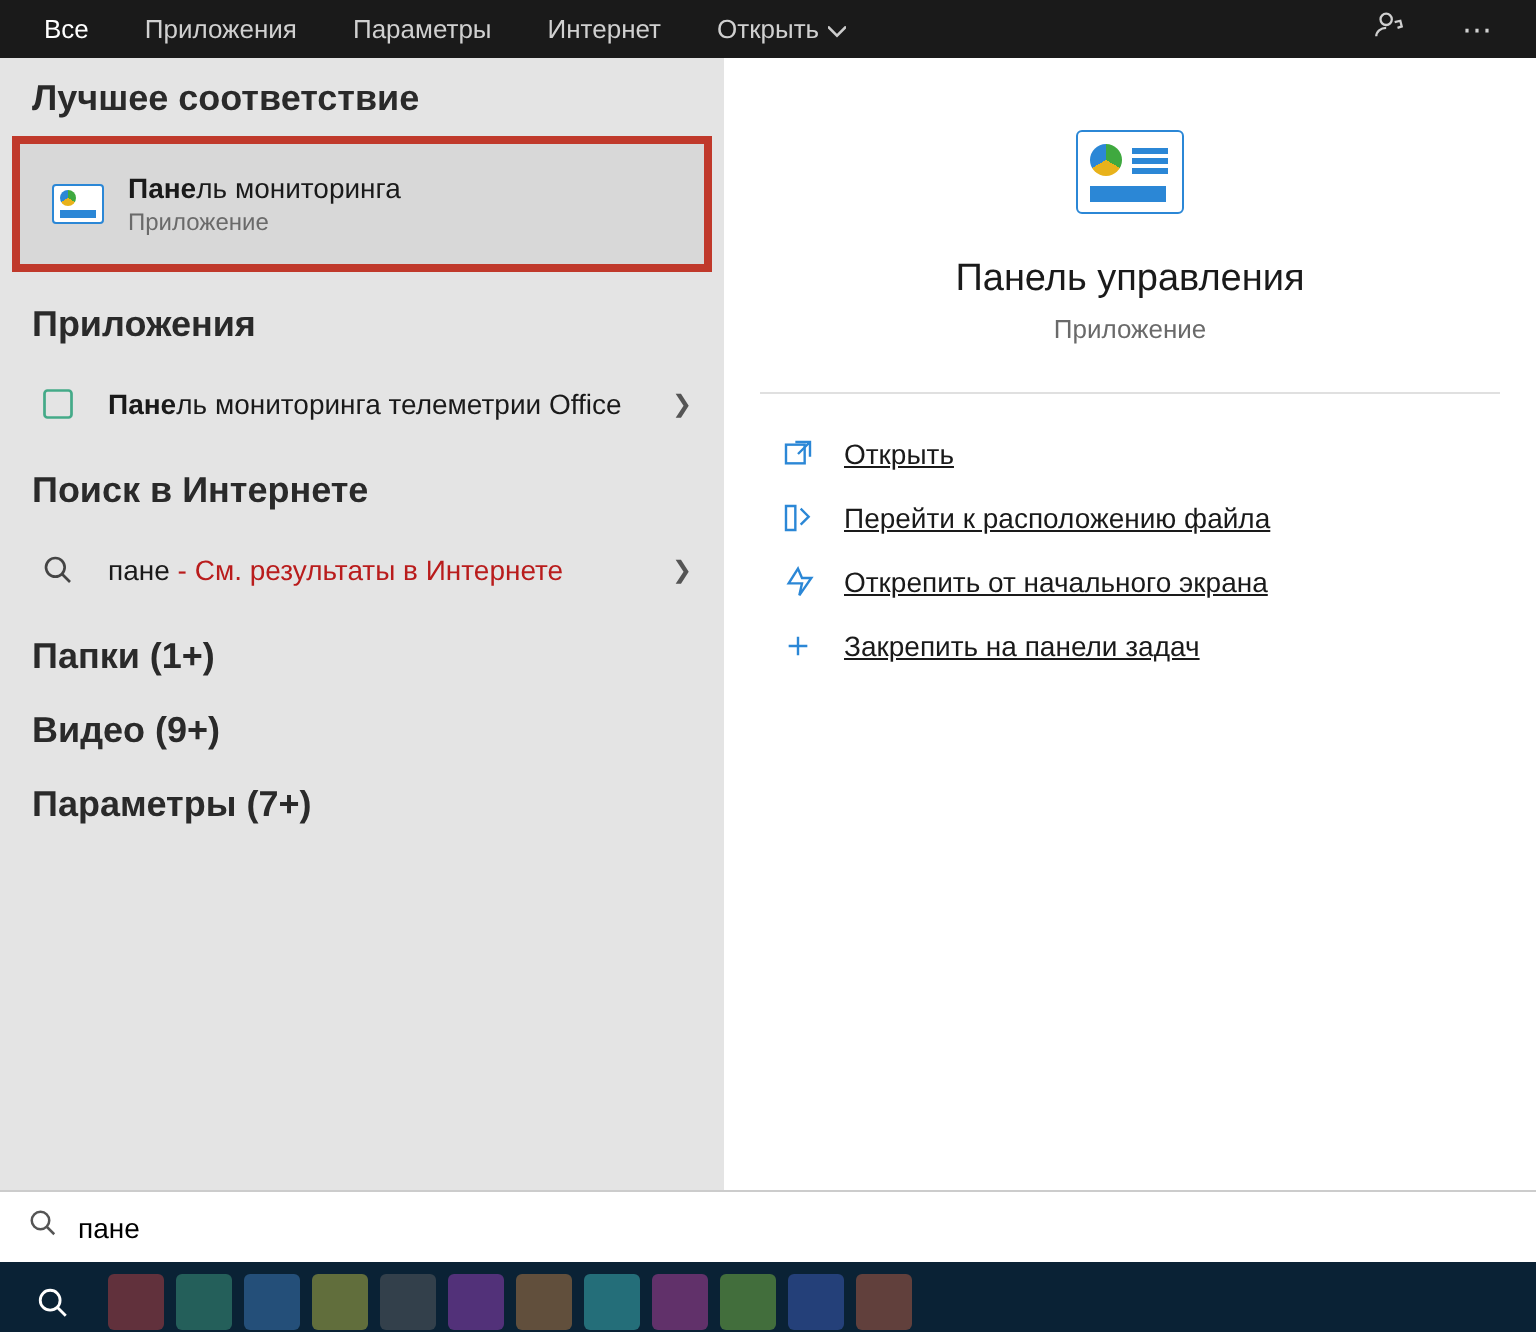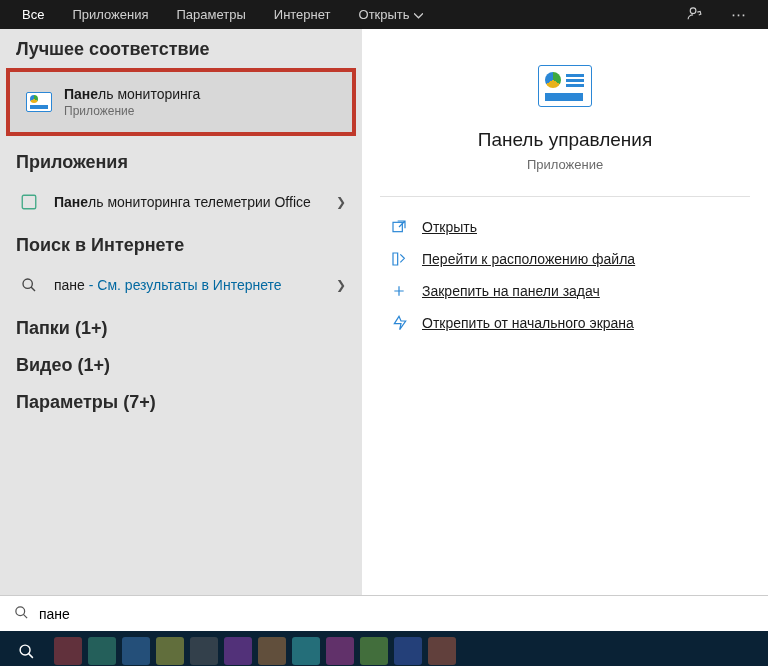--- a/index.html
+++ b/index.html
@@ -22,21 +22,21 @@
 .result-row { display: flex; align-items: center; padding: 10px 16px; cursor: pointer; position: relative; }
 .result-row.best { background: #d8d8d8; border: 4px solid #c0392b; margin: 2px 6px 6px 6px; padding: 14px 16px; }
 .result-icon { width: 26px; height: 26px; margin-right: 12px; display: flex; align-items: center; justify-content: center; font-size: 16px; flex-shrink: 0; }
 .result-text { flex: 1; }
 .result-title { font-size: 14px; color: #1a1a1a; }
 .result-title .nm { font-weight: 600; }
 .result-sub { font-size: 12px; color: #6a6a6a; margin-top: 2px; }
 .result-chevron { color: #555; font-size: 12px; }
 
 .web-result .result-title { font-size: 14px; }
-.web-result .suffix { color: #0369a1; }
+.web-result .suffix { color: #b91c1c; }
 
 .pane-hero { text-align: center; padding: 36px 20px 24px; }
 .hero-icon { width: 54px; height: 42px; margin: 0 auto 22px; background: #fff; border: 1px solid #2b87d6; border-radius: 3px; position: relative; }
 .hero-icon::before { content:""; position:absolute; left:6px; top:6px; width:16px; height:16px; border-radius:50%; background: conic-gradient(#3fa93f 0 120deg,#e8b21b 120deg 240deg,#2b87d6 240deg 360deg); }
 .hero-icon::after { content:""; position:absolute; right:7px; top:8px; width:18px; height:3px; background:#2b87d6; box-shadow: 0 5px 0 #2b87d6, 0 10px 0 #2b87d6, -10px 20px 0 10px rgba(43,135,214,0); }
 .hero-bar { position:absolute; left:6px; bottom:5px; width:38px; height:8px; background:#2b87d6; }
 .hero-title { font-size: 19px; color: #1a1a1a; margin-bottom: 6px; }
 .hero-sub { font-size: 13px; color: #6a6a6a; }
 .divider { height: 1px; background: #e0e0e0; margin: 0 18px; }
 
@@ -117,21 +117,21 @@
             <path d="M15 15l6 6"></path>
           </svg>
       </div>
       <div class="result-text">
         <div class="result-title"><span>пане</span><span class="suffix"> - См. результаты в Интернете</span></div>
       </div>
       <div class="result-chevron">❯</div>
     </div>
 
     <div class="section-hdr">Папки (1+)</div>
-    <div class="section-hdr">Видео (1+)</div>
+    <div class="section-hdr">Видео (9+)</div>
     <div class="section-hdr">Параметры (7+)</div>
   </div>
 
   <div class="right">
     <div class="pane-hero">
       <div class="hero-icon">
           <div class="hero-bar"></div>
         </div>
       <div class="hero-title">Панель управления</div>
       <div class="hero-sub">Приложение</div>
@@ -151,32 +151,32 @@
         <span class="action-icon">
             <svg width="16" height="16" viewBox="0 0 24 24" fill="none" stroke="#2b87d6" stroke-width="1.8">
               <path d="M3 3h7v18H3zM14 5l6 6-6 6"></path>
             </svg>
           </span>
         <span>Перейти к расположению файла</span>
       </div>
       <div class="action">
         <span class="action-icon">
             <svg width="16" height="16" viewBox="0 0 24 24" fill="none" stroke="#2b87d6" stroke-width="1.8">
+              <path d="M12 2l3 7h7l-9 13 2-9H5z"></path>
+            </svg>
+          </span>
+        <span>Открепить от начального экрана</span>
+      </div>
+      <div class="action">
+        <span class="action-icon">
+            <svg width="16" height="16" viewBox="0 0 24 24" fill="none" stroke="#2b87d6" stroke-width="1.8">
               <path d="M5 12h14M12 5v14"></path>
             </svg>
           </span>
         <span>Закрепить на панели задач</span>
-      </div>
-      <div class="action">
-        <span class="action-icon">
-            <svg width="16" height="16" viewBox="0 0 24 24" fill="none" stroke="#2b87d6" stroke-width="1.8">
-              <path d="M12 2l3 7h7l-9 13 2-9H5z"></path>
-            </svg>
-          </span>
-        <span>Открепить от начального экрана</span>
       </div>
     </div>
   </div>
 </div>
 
 <div class="searchbar">
   <span class="searchbar-icon">
     <svg width="15" height="15" viewBox="0 0 24 24" fill="none" stroke="#555" stroke-width="2">
         <circle cx="10" cy="10" r="7"></circle>
         <path d="M15 15l6 6"></path>

